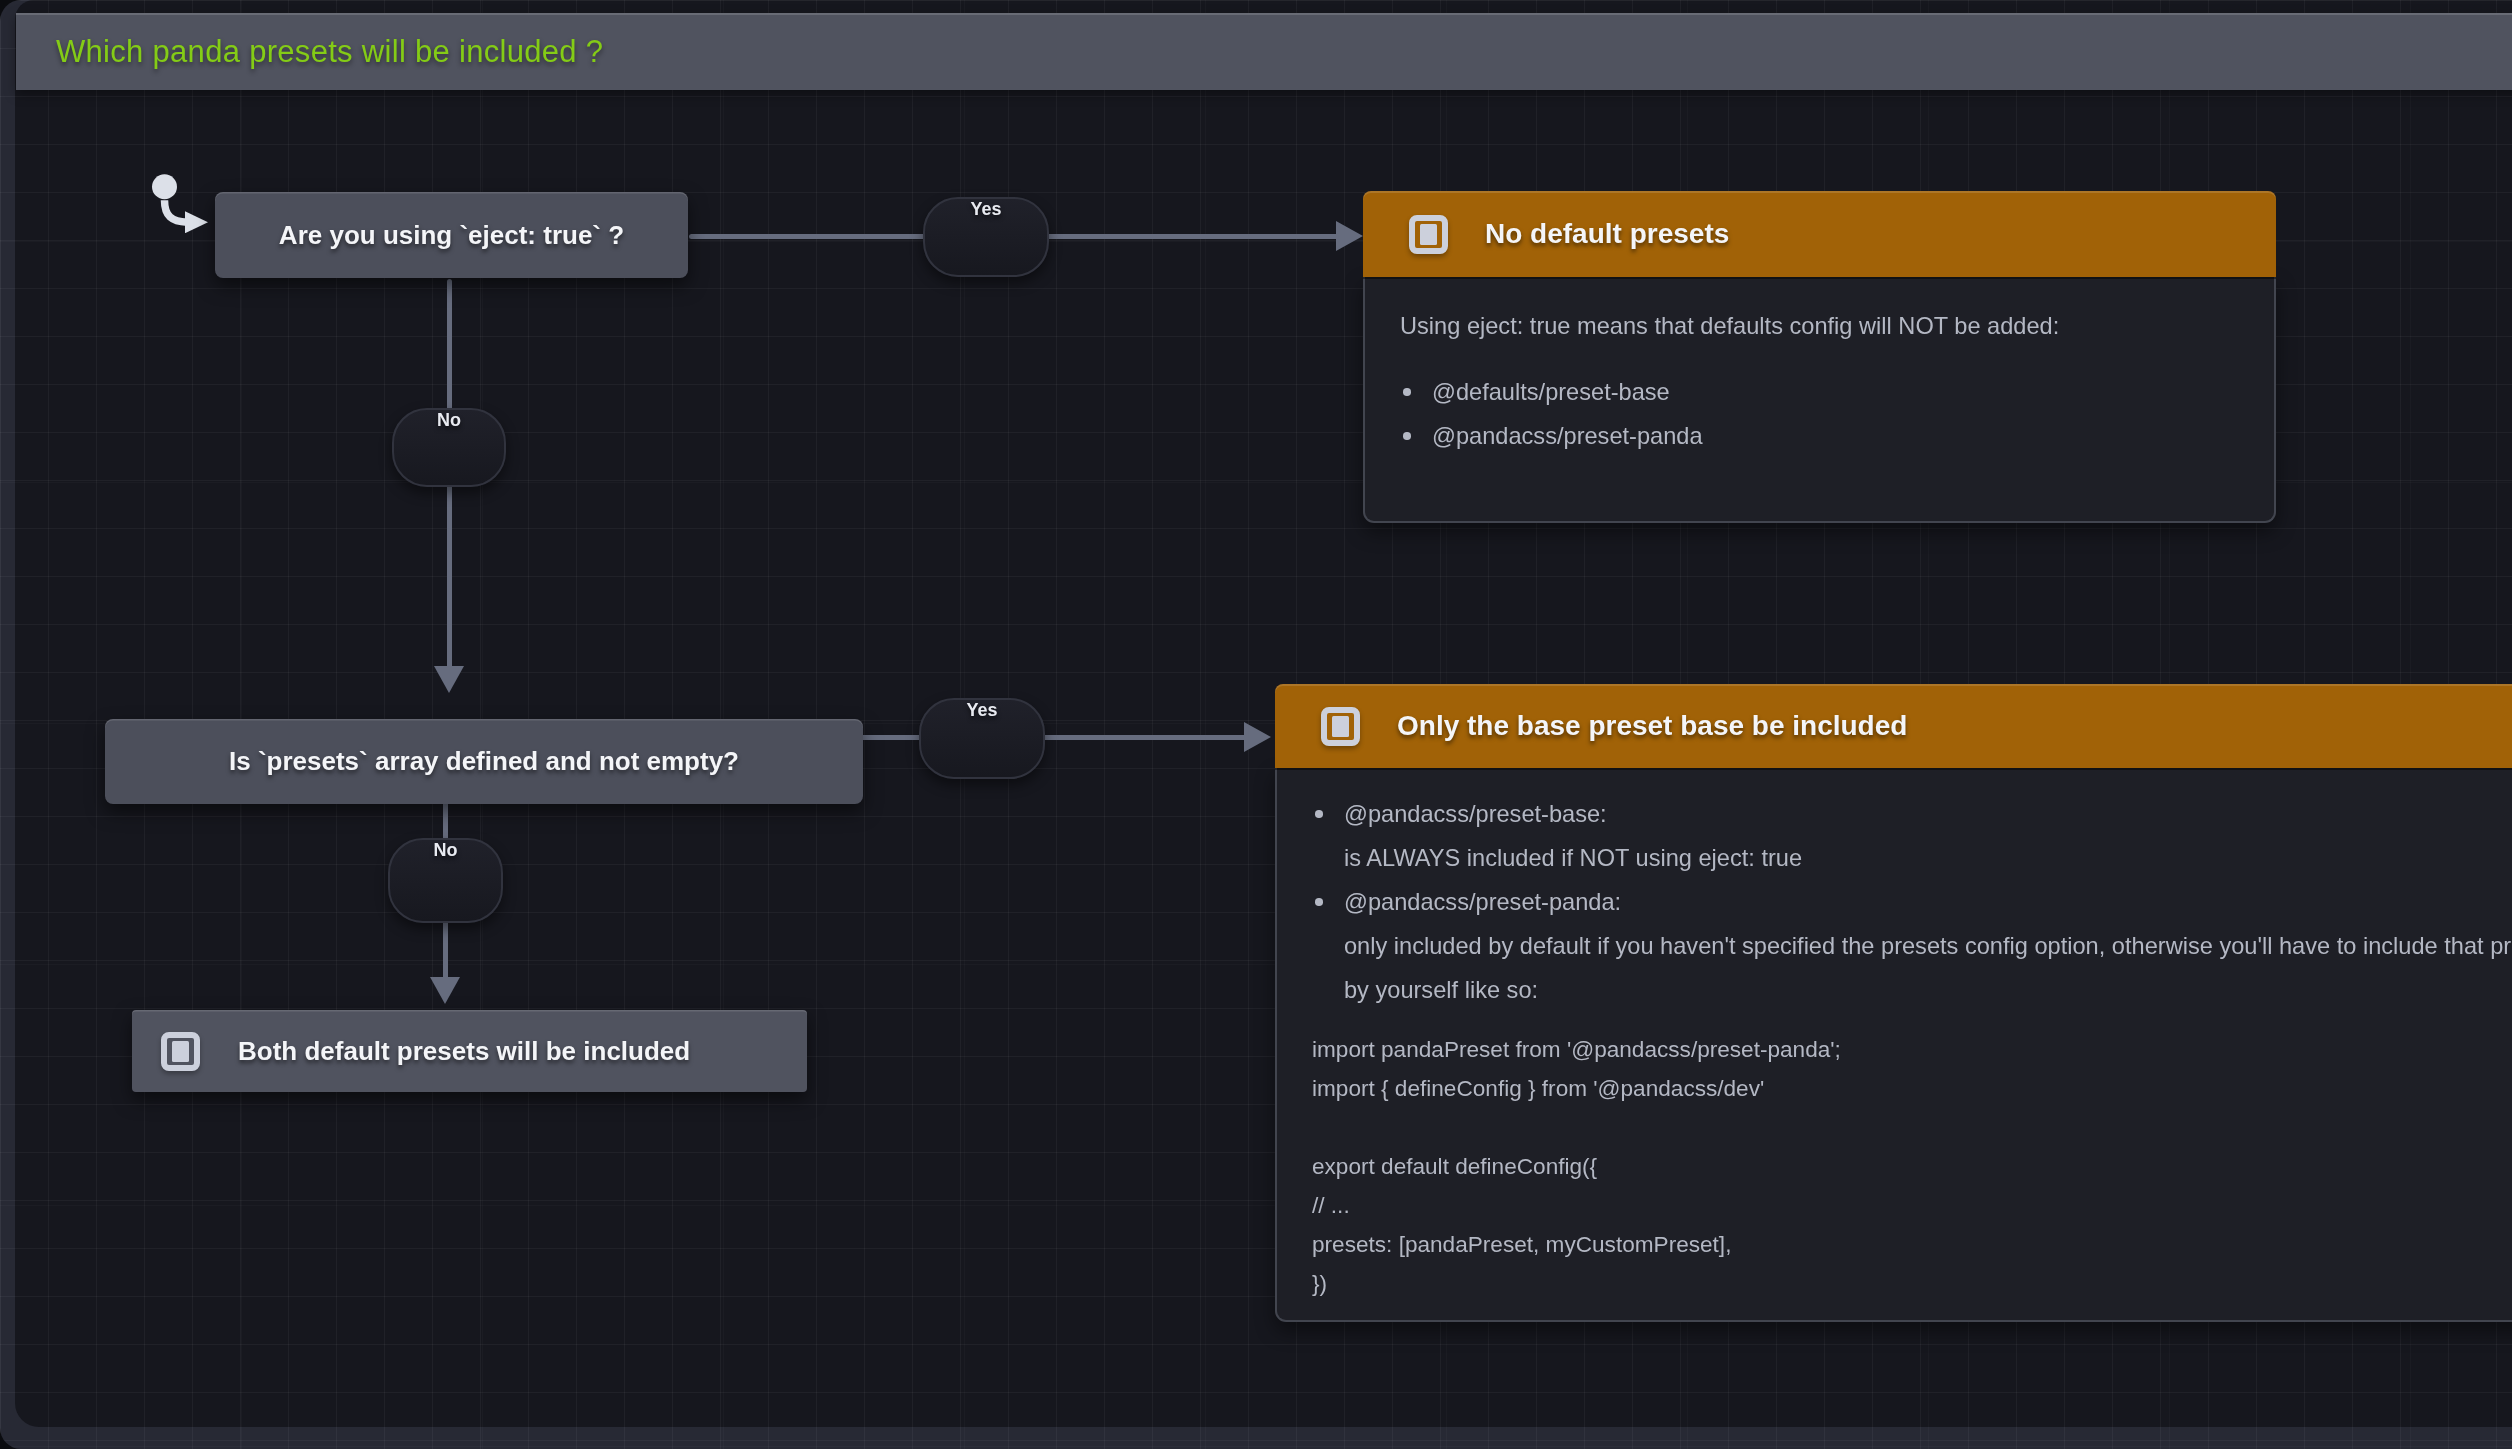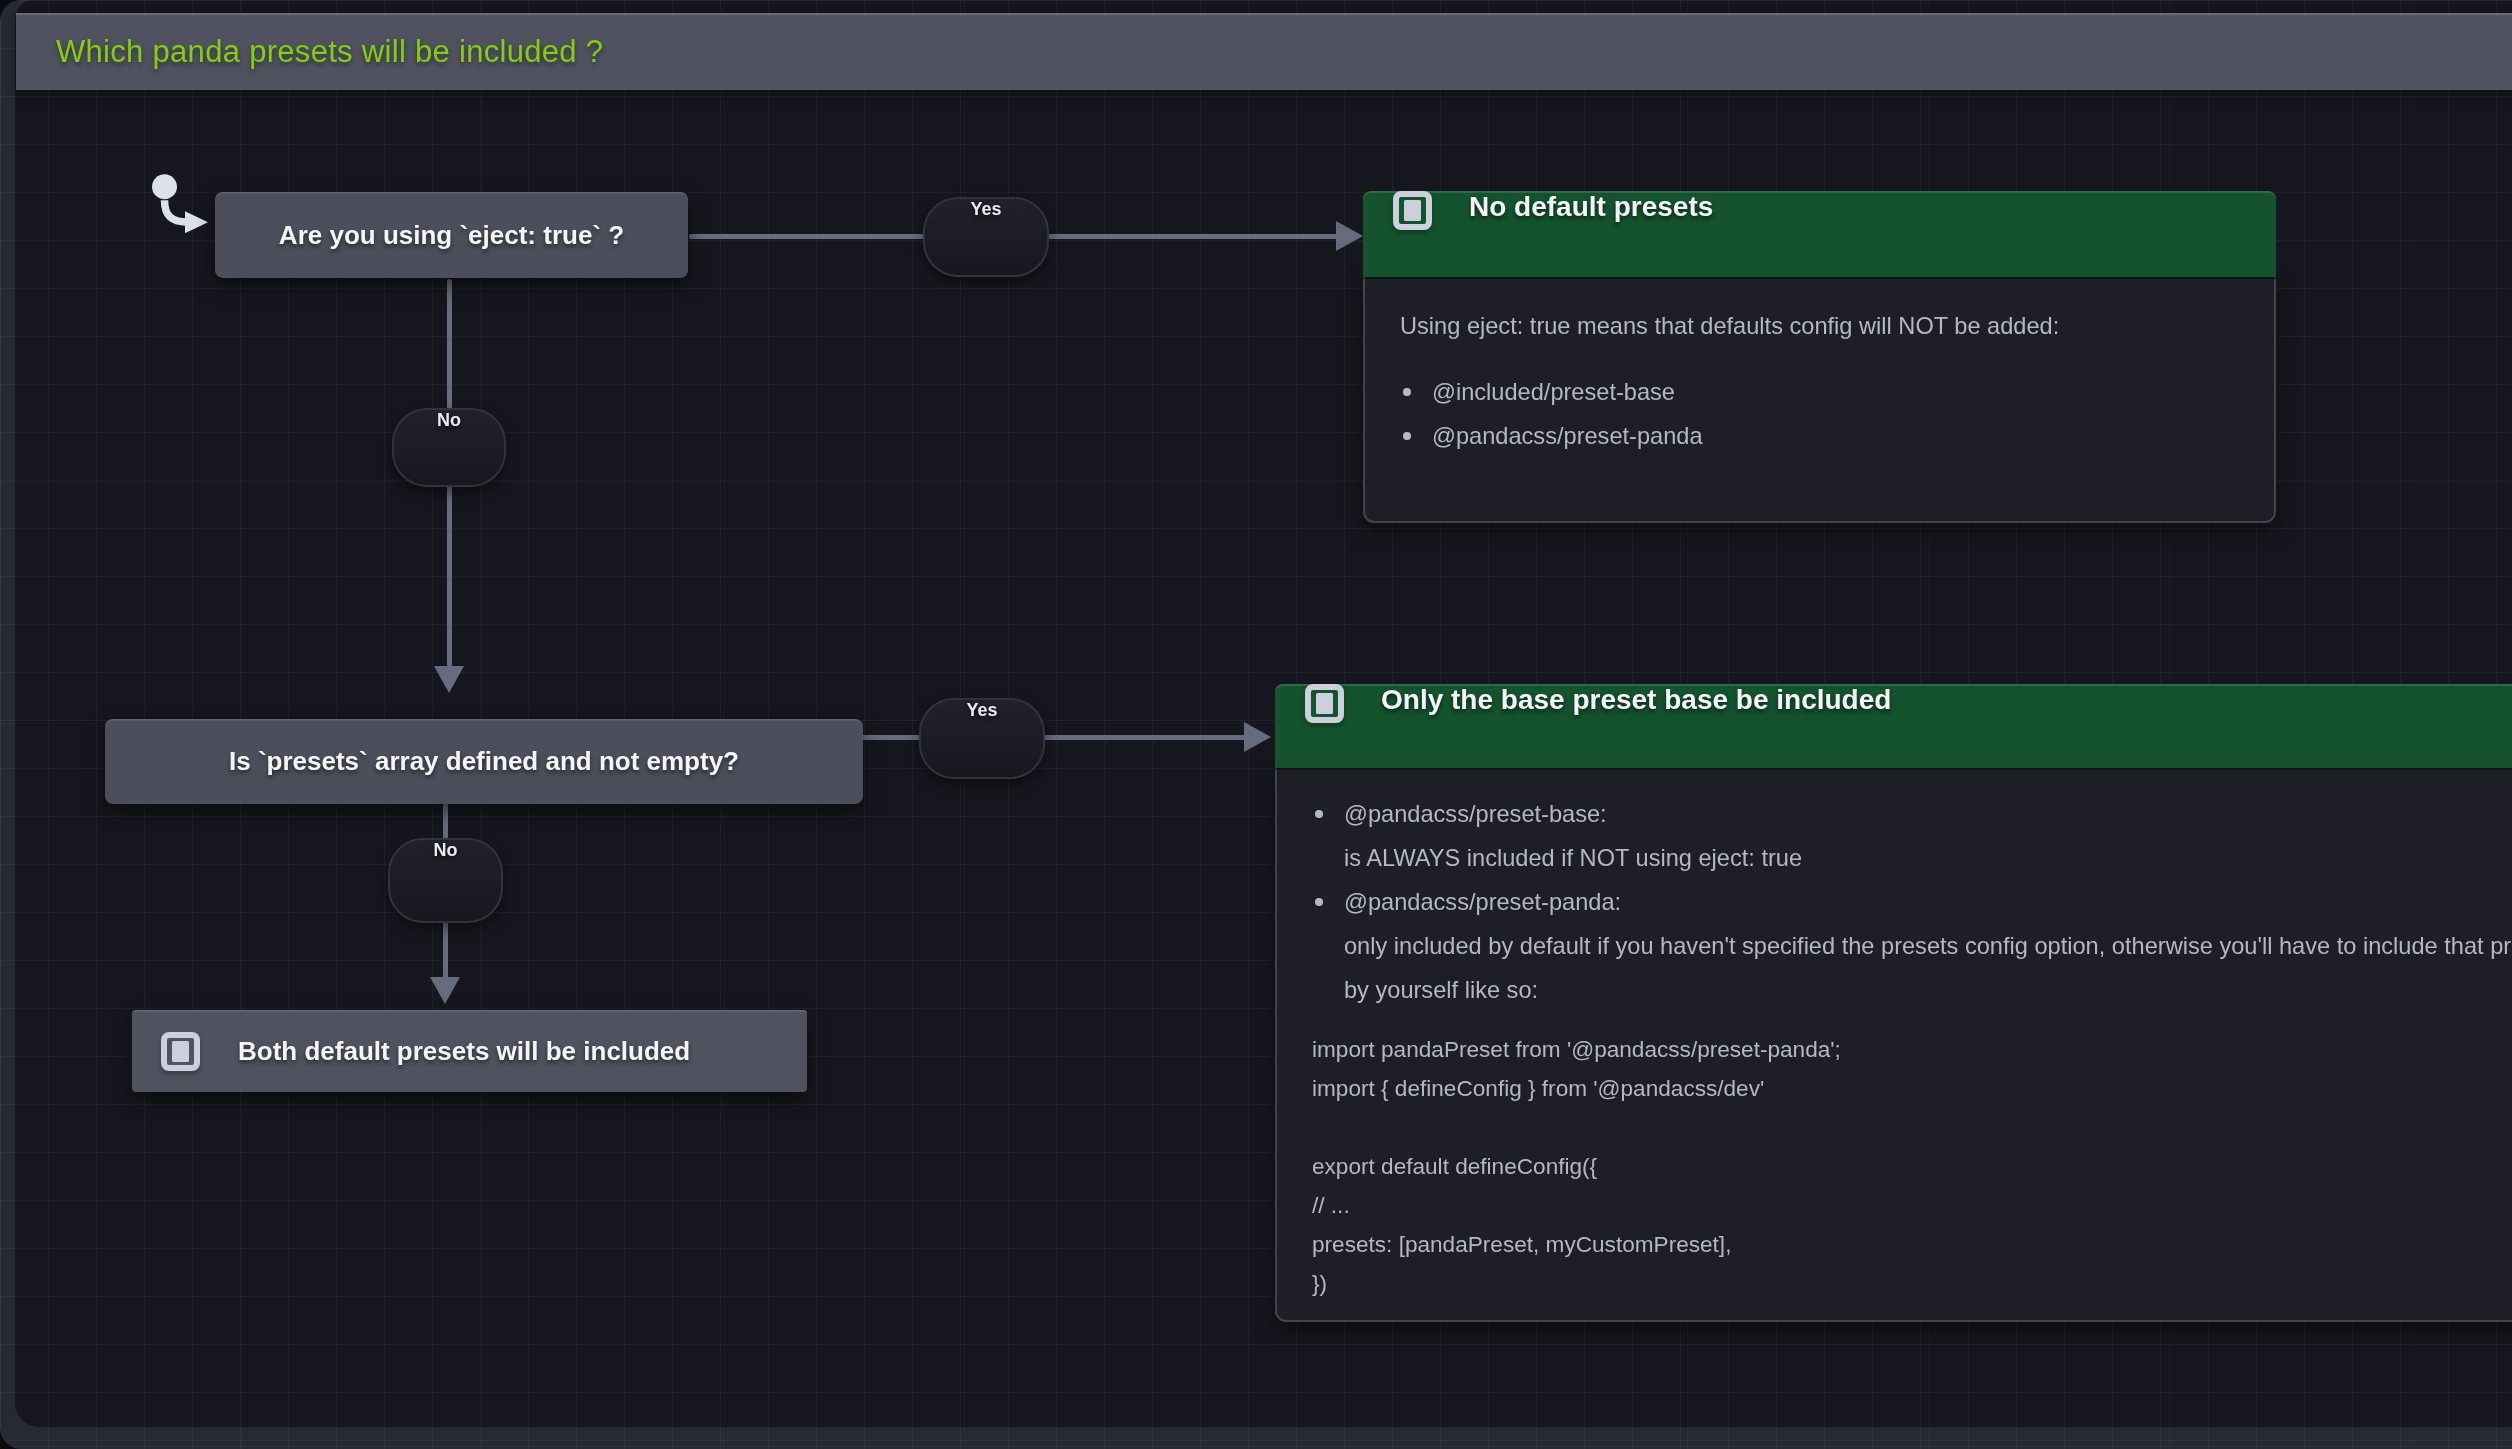--- a/index.html
+++ b/index.html
@@ -115,25 +115,26 @@
     border-top: 27px solid #666c7e;
   }
   #ah-q1-no { left: 434px; top: 666px; }
   #ah-q2-no { left: 430px; top: 977px; }
 
   .panel { position: absolute; z-index: 3; }
   #panel-no-default { left: 1363px; top: 191px;  width: 913px; }
   #panel-base-only  { left: 1275px; top: 684px; width: 1349px; }
 
   .panel-header {
-    background: #14532d;
+    background: #a16207;
     border-radius: 8px 8px 0 0;
     box-shadow: inset 0 2px 0 rgba(255,255,255,0.13), 0 2px 0 rgba(0,0,0,0.45);
     display: flex;
-    padding-left: 30px;
+    align-items: center;
+    padding-left: 46px;
     position: relative;
     z-index: 1;
   }
   #panel-no-default .panel-header { height: 86px; }
   #panel-base-only  .panel-header { height: 84px; }
   .panel-title {
     font-size: 28px;
     font-weight: 600;
     color: #f4f5f8;
     text-shadow: 0 3px 4.5px rgba(0,0,0,0.5);
@@ -255,21 +256,21 @@
   <div class="panel" id="panel-no-default">
     <div class="panel-header">
       <div class="frame-icon">
           <div class="inner"></div>
         </div>
       <div class="panel-title">No default presets</div>
     </div>
     <div class="panel-body">
       <div>Using eject: true means that defaults config will NOT be added:</div>
       <ul class="bullet-list">
-        <li class="bullet-item">@included/preset-base</li>
+        <li class="bullet-item">@defaults/preset-base</li>
         <li class="bullet-item">@pandacss/preset-panda</li>
       </ul>
     </div>
   </div>
 
   <div class="panel" id="panel-base-only">
     <div class="panel-header">
       <div class="frame-icon">
           <div class="inner"></div>
         </div>

